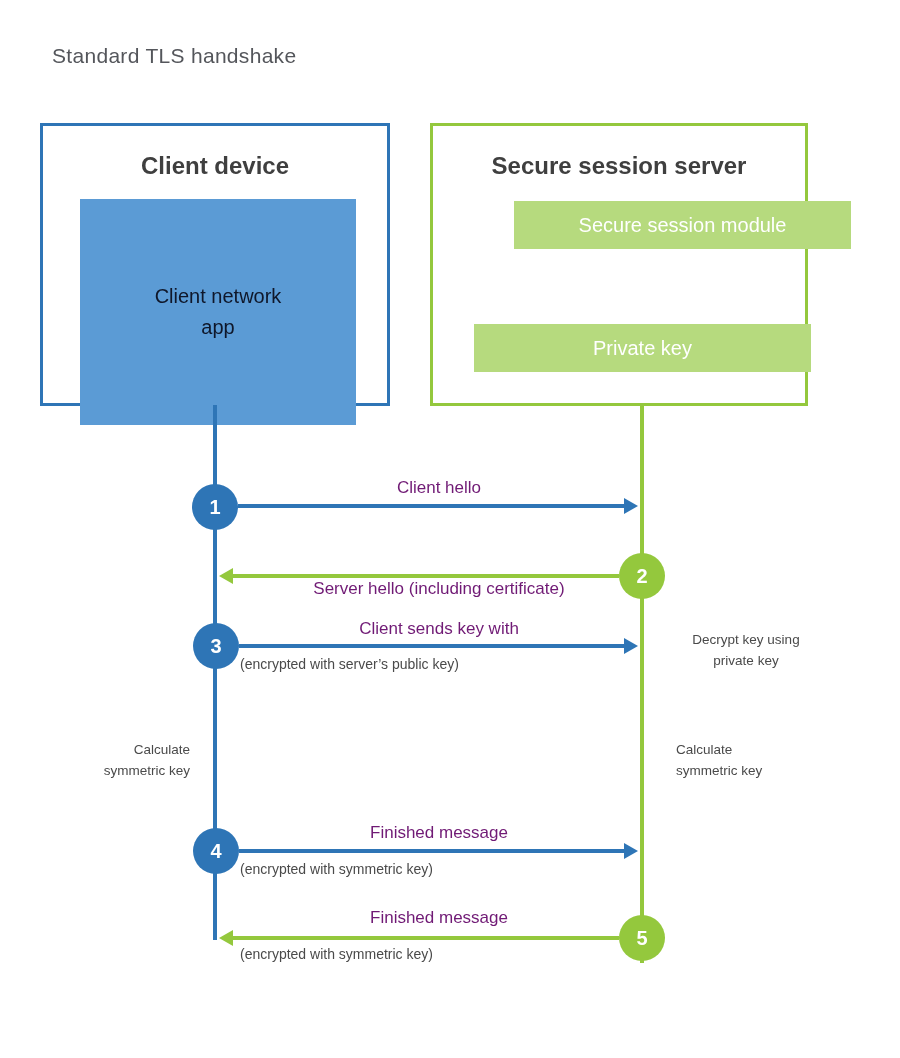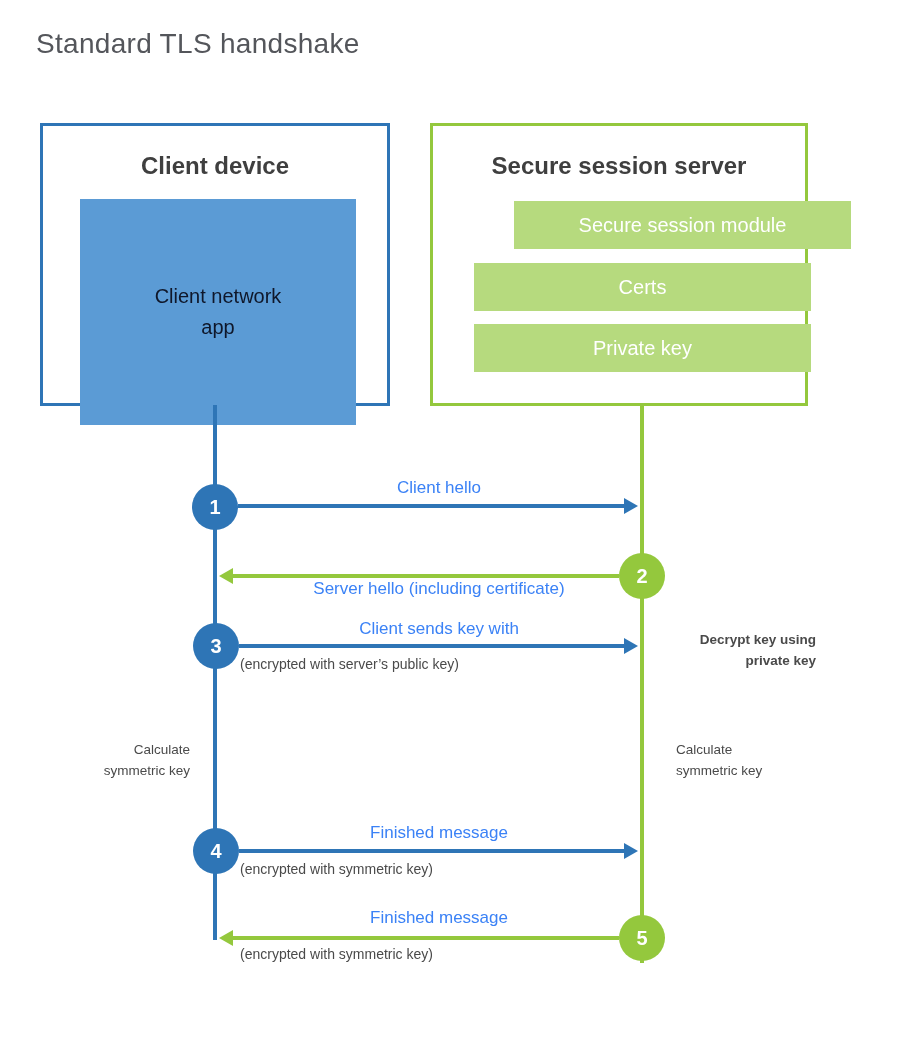--- a/index.html
+++ b/index.html
@@ -1,22 +1,22 @@
 <!DOCTYPE html>
 <html><head>
 <meta charset="utf-8">
 <style>
   html,body { margin:0; padding:0; background:#ffffff; }
   .canvas {
     position:relative; width:900px; height:1058px; background:#ffffff;
     font-family:"Liberation Sans","DejaVu Sans",sans-serif; overflow:hidden;
   }
   .page-title {
-    position:absolute; left:36px; top:28px; margin:0;
-    font-size:28px; font-weight:300; color:#54565b; letter-spacing:0.3px;
+    position:absolute; left:36px; top:28px; margin:16px;
+    font-size:21px; font-weight:300; color:#54565b; letter-spacing:0.3px;
   }
   .outer-box {
     position:absolute; top:123px; height:283px; border:3px solid;
     box-sizing:border-box; background:#ffffff;
   }
   .client-outer { left:40px;  width:350px; border-color:#2e75b6; }
   .server-outer { left:430px; width:378px; border-color:#94c83d; }
   .box-heading {
     position:absolute; left:0; right:0; top:26px; text-align:center;
     font-size:24px; font-weight:700; color:#3f3f3f;
@@ -49,31 +49,31 @@
     border-top:8px solid transparent; border-bottom:8px solid transparent;
     border-left:14px solid #2e75b6;
   }
   .head-left {
     position:absolute; width:0; height:0;
     border-top:8px solid transparent; border-bottom:8px solid transparent;
     border-right:14px solid #94c83d;
   }
   .msg-label {
     position:absolute; left:240px; width:398px; text-align:center;
-    font-size:17px; color:#3b82f6;
+    font-size:17px; color:#701a75;
   }
   .msg-sublabel {
     position:absolute; left:240px; width:398px; text-align:left;
     font-size:14px; color:#4a4a4a;
   }
   .side-note {
     position:absolute; font-size:13.5px; color:#4a4a4a; line-height:21px;
   }
   .side-note span { display:block; }
-  .note-decrypt    { left:676px; top:629px; width:140px; text-align:right;font-weight:bold; }
+  .note-decrypt    { left:676px; top:629px; width:140px; text-align:center; }
   .note-calc-left  { left:60px;  top:739px; width:130px; text-align:right; }
   .note-calc-right { left:676px; top:739px; width:140px; text-align:left; }
 </style>
 </head>
 <body>
 
 <div class="canvas">
 
   <h1 class="page-title">Standard TLS handshake</h1>
 
@@ -81,21 +81,20 @@
     <div class="box-heading">Client device</div>
     <div class="client-app">
       <span>Client network</span>
       <span>app</span>
     </div>
   </div>
 
   <div class="outer-box server-outer">
     <div class="box-heading">Secure session server</div>
     <div class="server-bar bar-1">Secure session module</div>
-    <div class="server-bar bar-2">Certs</div>
     <div class="server-bar bar-3">Private key</div>
   </div>
 
   <div class="vline blue-vline"></div>
   <div class="vline green-vline"></div>
 
   <div class="msg-label" style="top:478px">Client hello</div>
   <div class="shaft blue-shaft" style="left:238px; top:504px; width:386px;"></div>
   <div class="head-right" style="left:624px; top:498px;"></div>
   <div class="step-circle blue-bg" style="left:192px; top:484px;">1</div>

